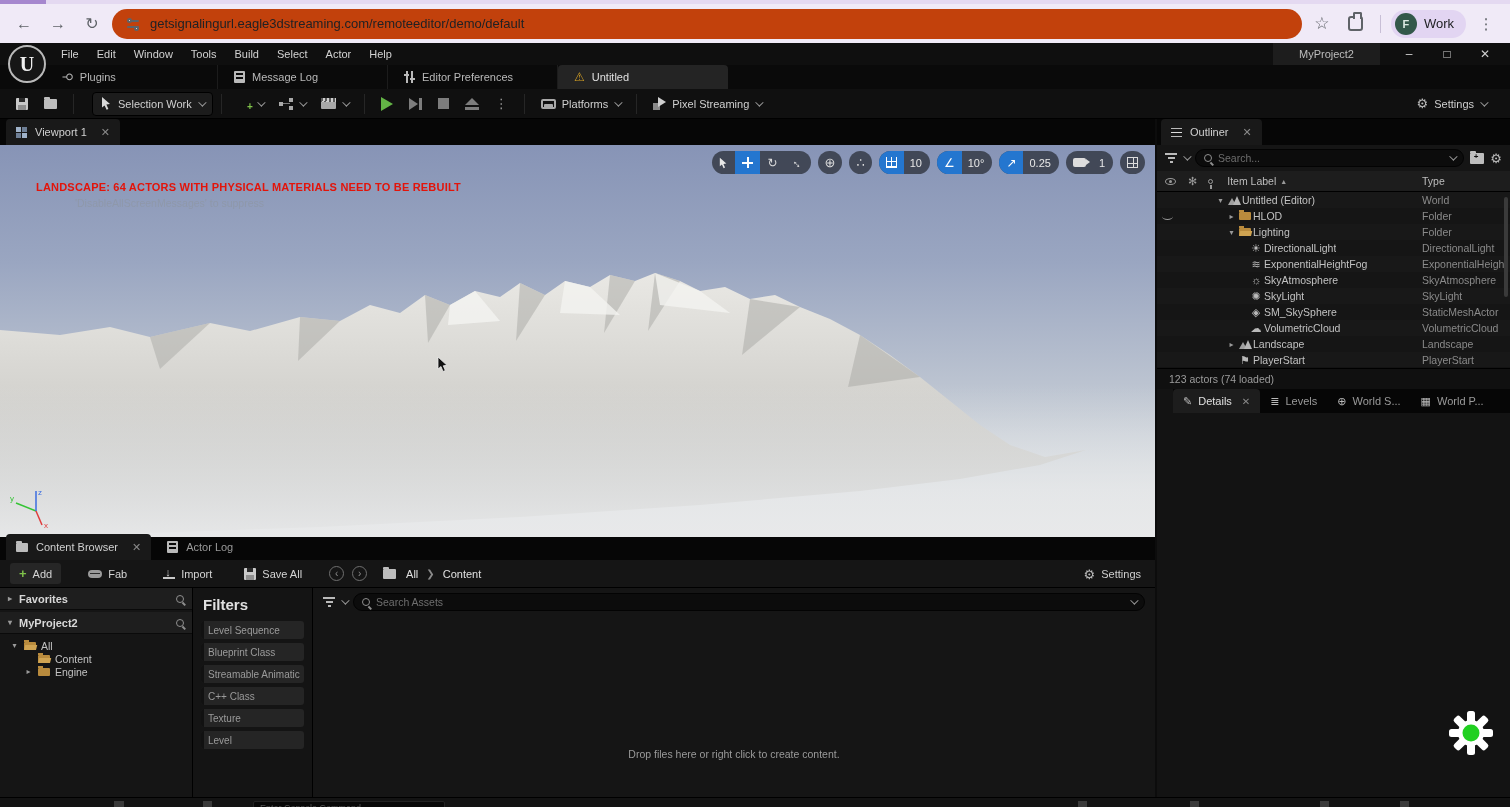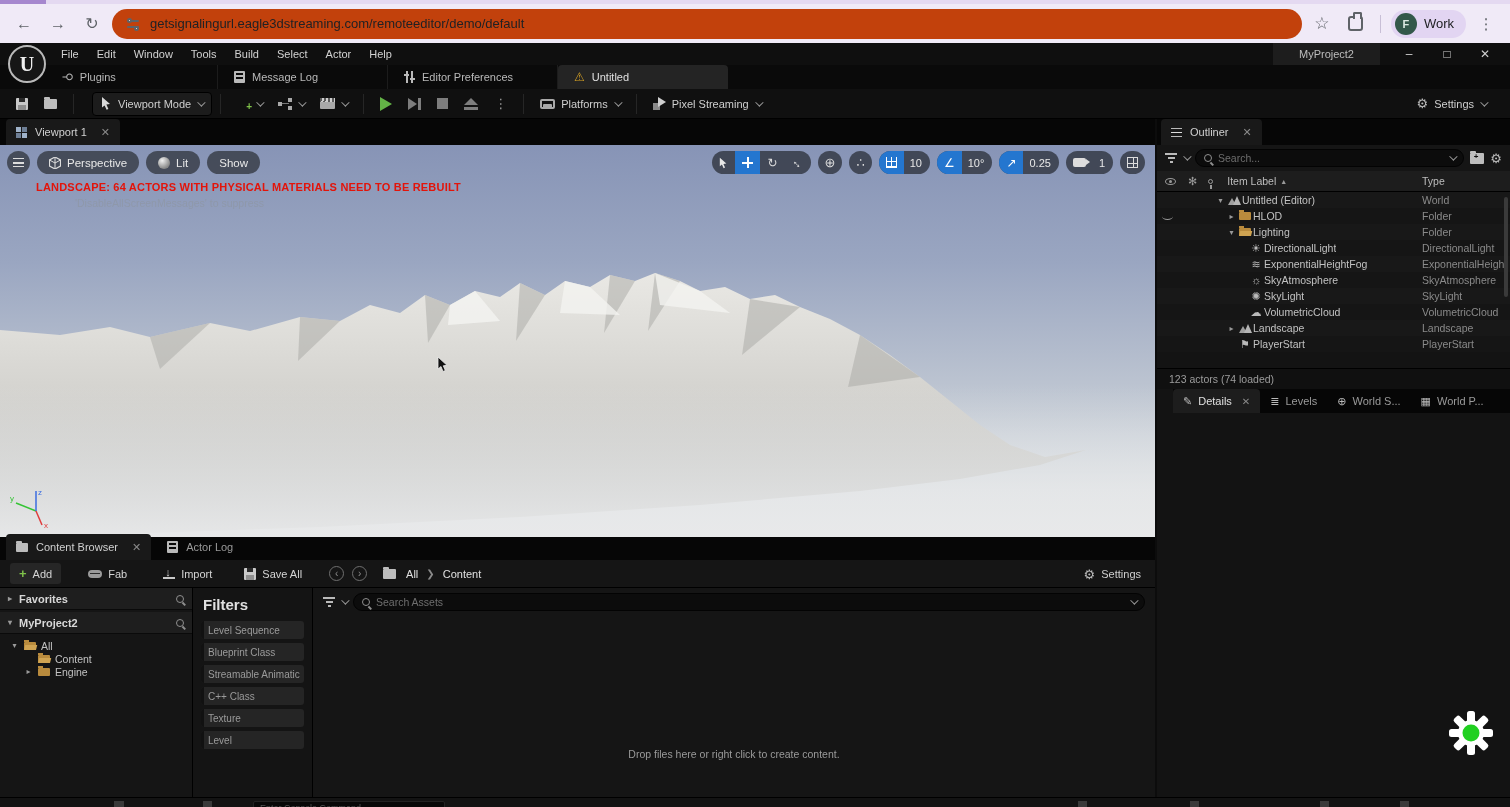--- a/index.html
+++ b/index.html
@@ -310,21 +310,21 @@
           <span class="floppy"></span>
         </div>
       <div class="tb-btn">
           <span class="fold grey"></span>
         </div>
       <div class="tb-sep"></div>
       <div class="tb-btn mode-dd">
         <svg class="cursor-svg" width="11" height="13" viewBox="0 0 11 13">
             <path d="M1,0 L9,7 L5.4,7.6 L7.4,12 L5.6,12.8 L3.6,8.4 L1,10.6 Z" fill="#d8d8d8"></path>
           </svg>
-        <span>Viewport Mode</span>
+        <span>Selection Work</span>
           <span class="chev"></span>
       </div>
       <div class="tb-sep"></div>
       <div class="tb-btn">
           <span class="cube-plus"><span class="c"></span><span class="p">+</span></span>
           <span class="chev"></span>
         </div>
       <div class="tb-btn">
           <span class="nodes-ic">
             <i class="a"></i>
@@ -414,39 +414,20 @@
             <polygon points="150,192 210,178 160,224"></polygon>
           </g>
           <g fill="#f4f4f1" opacity="0.8">
             <polygon points="565,136 590,142 620,170 560,168"></polygon>
             <polygon points="655,128 700,146 730,168 660,160"></polygon>
             <polygon points="450,160 475,146 500,176 448,180"></polygon>
           </g>
           <rect x="0" y="240" width="1155" height="152" fill="url(#haze)"></rect>
         </svg>
 
-        <div class="abs" style="left:7px;top:6px;display:flex;gap:7px;align-items:center">
-          <div class="vp-pill vp-circle">
-              <span class="ham"></span>
-            </div>
-          <div class="vp-pill">
-            <svg width="12" height="12" viewBox="0 0 12 12">
-                <path d="M6,0 L11.5,3 L11.5,9 L6,12 L0.5,9 L0.5,3 Z" fill="none" stroke="#ddd" stroke-width="1.2"></path>
-                <path d="M6,0 L6,12 M0.5,3 L6,6 L11.5,3" fill="none" stroke="#ddd" stroke-width="1"></path>
-              </svg>
-            <span>Perspective</span>
-          </div>
-          <div class="vp-pill">
-              <span class="lit-sphere"></span>
-              <span>Lit</span>
-            </div>
-          <div class="vp-pill">
-              <span>Show</span>
-            </div>
-        </div>
 
         <div id="vp-tools">
           <div class="vpg">
             <span class="seg">
                 <svg class="tool-arrow" width="9" height="12" viewBox="0 0 11 13">
                   <path d="M1,0 L9,7 L5.4,7.6 L7.4,12 L5.6,12.8 L3.6,8.4 L1,10.6 Z" fill="#e8e8e8"></path>
                 </svg>
               </span>
             <span class="seg blue">
                 <span class="plus-w"></span>
@@ -611,20 +592,30 @@
           </div>
           <div class="orow" style="position: relative;">
             <span class="gut"></span>
             <span style="width: 22px; flex: 0 0 auto;"></span>
             <span class="exp"></span>
             <span class="ricon">
               <span class="g g-skylight"></span>
             </span>
             <span class="lab">SkyLight</span>
             <span class="typ">SkyLight</span>
+          </div>
+          <div class="orow" style="position: relative;">
+            <span class="gut"></span>
+            <span style="width: 22px; flex: 0 0 auto;"></span>
+            <span class="exp"></span>
+            <span class="ricon">
+              <span class="g g-mesh"></span>
+            </span>
+            <span class="lab">SM_SkySphere</span>
+            <span class="typ">StaticMeshActor</span>
           </div>
           <div class="orow" style="position: relative;">
             <span class="gut"></span>
             <span style="width: 22px; flex: 0 0 auto;"></span>
             <span class="exp"></span>
             <span class="ricon">
               <span class="g g-cloud"></span>
             </span>
             <span class="lab">VolumetricCloud</span>
             <span class="typ">VolumetricCloud</span>

